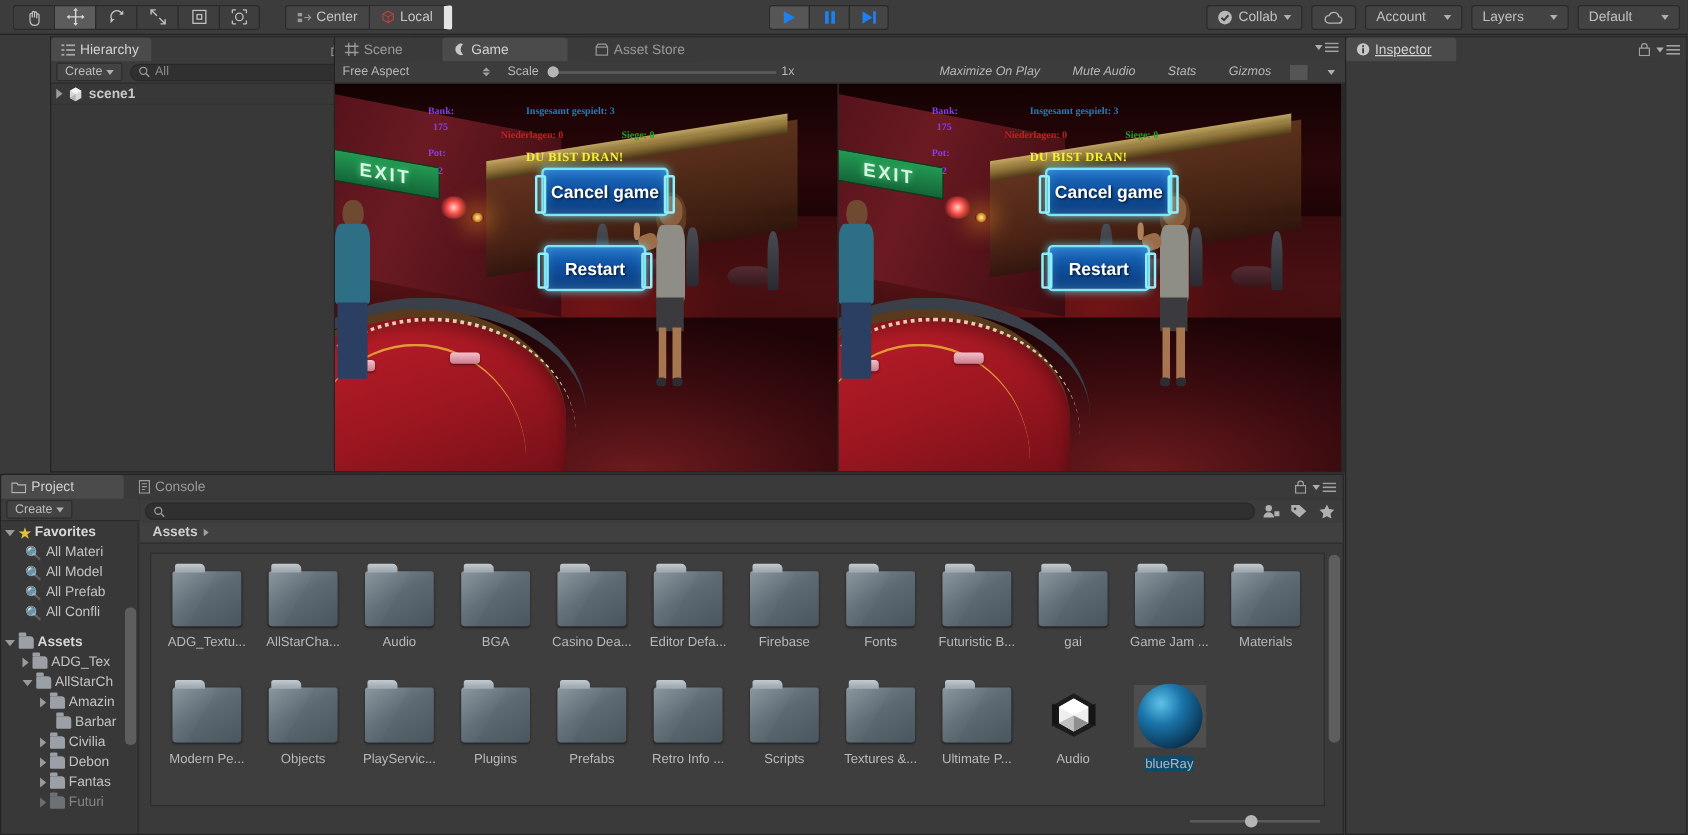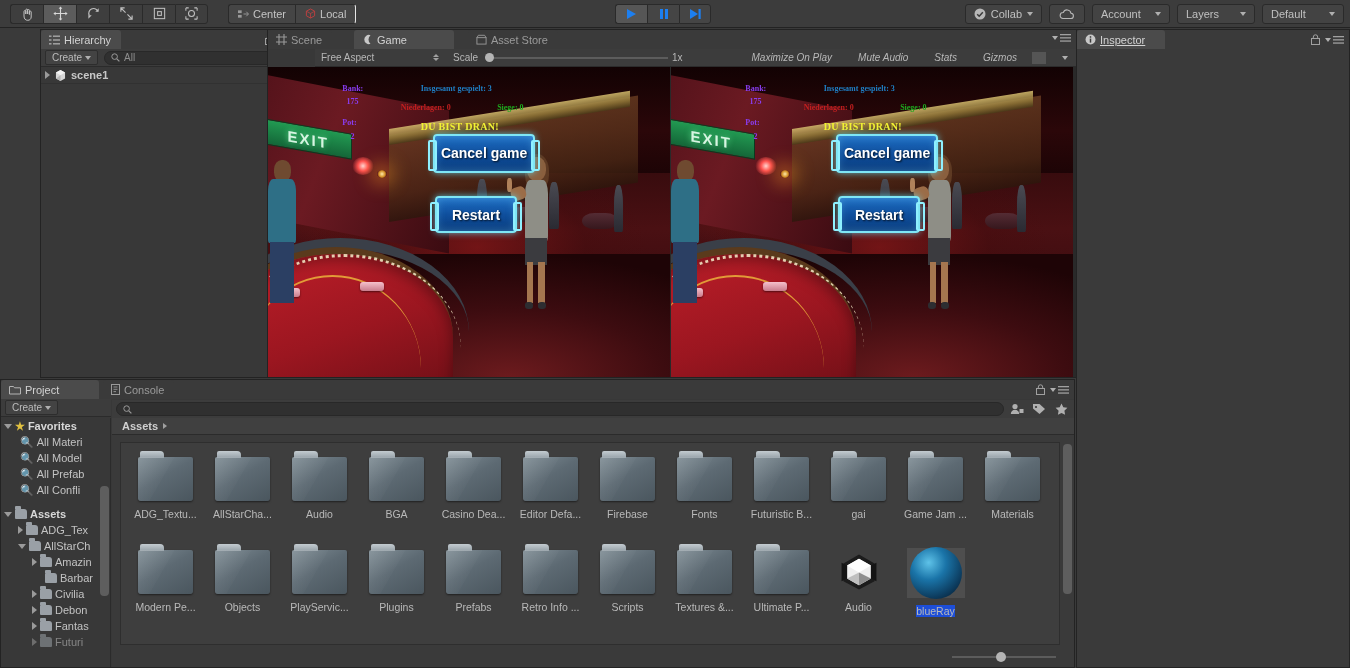--- a/index.html
+++ b/index.html
@@ -29,21 +29,21 @@
   .tool-btn:last-child { border-right:1px solid #2a2a2a; border-radius:0 3px 3px 0; }
   .tool-btn.active { background:#5c5c5c; }
   .tool-btn svg { display:block; }
 
   .pivot-btn {
     height:20px; padding:0 9px; background:#454545;
     border:1px solid #2a2a2a; border-right:none;
     display:flex; align-items:center; gap:4px; color:#c4c4c4; font-size:11px;
   }
   .pivot-btn:first-child { border-radius:3px 0 0 3px; }
-  .pivot-btn:last-child { border-right:1px solid #e5e5e5; border-radius:0 3px 3px 0; }
+  .pivot-btn:last-child { border-right:7px solid #e5e5e5; border-radius:0 3px 3px 0; }
 
   .play-group { position:absolute; left:615px; top:4px; display:flex; }
   .play-btn {
     width:32px; height:20px; background:#454545; border:1px solid #2a2a2a;
     border-right:none; display:flex; align-items:center; justify-content:center;
   }
   .play-btn:first-child { border-radius:3px 0 0 3px; background:#565656; }
   .play-btn:last-child { border-right:1px solid #2a2a2a; border-radius:0 3px 3px 0; }
 
   .right-tb { position:absolute; right:6px; top:4px; display:flex; align-items:center; gap:7px; }
@@ -89,21 +89,21 @@
     color:#c8c8c8; font-size:11px; font-weight:bold;
     border-bottom:1px solid #313131;
   }
   .tri { width:0;height:0;border-top:4px solid transparent;border-bottom:4px solid transparent;border-left:5px solid #9a9a9a; }
   .tri.down { border-left:4px solid transparent;border-right:4px solid transparent;border-top:5px solid #9a9a9a;border-bottom:none; }
 
   
   #gameview { left:267px; top:29px; width:810px; height:349px; }
   .gv-toolbar {
     height:18px; background:#3c3c3c; border-bottom:1px solid #2b2b2b;
-    display:flex; align-items:center; font-size:10px; color:#b6b6b6;margin-left:47px;
+    display:flex; align-items:center; font-size:10px; color:#b6b6b6;
   }
   .aspect-dd { width:130px; padding-left:6px; display:flex; align-items:center; justify-content:space-between; padding-right:6px; }
   .updown { display:flex; flex-direction:column; gap:1px; }
   .scale-slider { width:185px; height:12px; position:relative; display:flex; align-items:center; }
   .scale-track { position:absolute; left:10px; right:0; height:2px; background:#5c5c5c; }
   .scale-knob { position:absolute; left:2px; width:9px; height:9px; border-radius:50%; background:#b5b5b5; }
   .gv-right { margin-left:auto; display:flex; align-items:center; gap:12px; padding-right:4px;font-style:italic; }
   .gv-right > span { padding:0 7px; height:18px; display:flex; align-items:center; color:#b8b8b8; }
 
   .gv-canvas { position:absolute; left:0; top:37px; right:0; bottom:0; background:#292929; overflow:hidden; }
@@ -266,21 +266,21 @@
   .cell .folder::before {
     content:""; position:absolute; left:2px; top:-6px; width:24px; height:7px;
     background:linear-gradient(180deg,#c3cbd0,#97a2a9); border-radius:2px 4px 0 0;
   }
   .cell .folder::after {
     content:""; position:absolute; left:0; top:0; width:100%; height:100%;
     background:linear-gradient(120deg, rgba(255,255,255,.10) 0%, rgba(255,255,255,.02) 45%, rgba(0,0,0,0) 46%);
     border-radius:2px;
   }
   .cell .lbl { margin-top:7px; font-size:10.5px; color:#b9b9b9; max-width:74px; text-align:center; white-space:nowrap; overflow:hidden; text-overflow:ellipsis;}
-  .cell.selected .lbl { background:#1d4ed8; }
+  .cell.selected .lbl { background:#0c4a6e; }
   .cell .unity-ico { width:48px; height:44px; margin-top:4px; display:flex; align-items:center; justify-content:center;}
   .cell .ball {
     width:52px; height:52px; margin-top:0; border-radius:50%;
     background:radial-gradient(circle at 36% 30%, #5ec2e8 0%, #1a74a8 35%, #0c3a5c 72%, #04131f 100%);
   }
   .cell .ball-frame { width:58px; height:50px; margin-top:2px; background:#4e4e4e; display:flex;align-items:center;justify-content:center;}
   .grid-scroll { position:absolute; right:2px; top:26px; width:9px; bottom:24px;}
   .grid-scroll .thumb { position:absolute; left:0; top:0; width:9px; height:150px; background:#5e5e5e; border-radius:4px;}
   .zoom-slider { position:absolute; right:18px; bottom:4px; width:104px; height:12px; display:flex; align-items:center;}
   .zoom-track { position:absolute; left:0; right:0; height:2px; background:#5c5c5c;}

